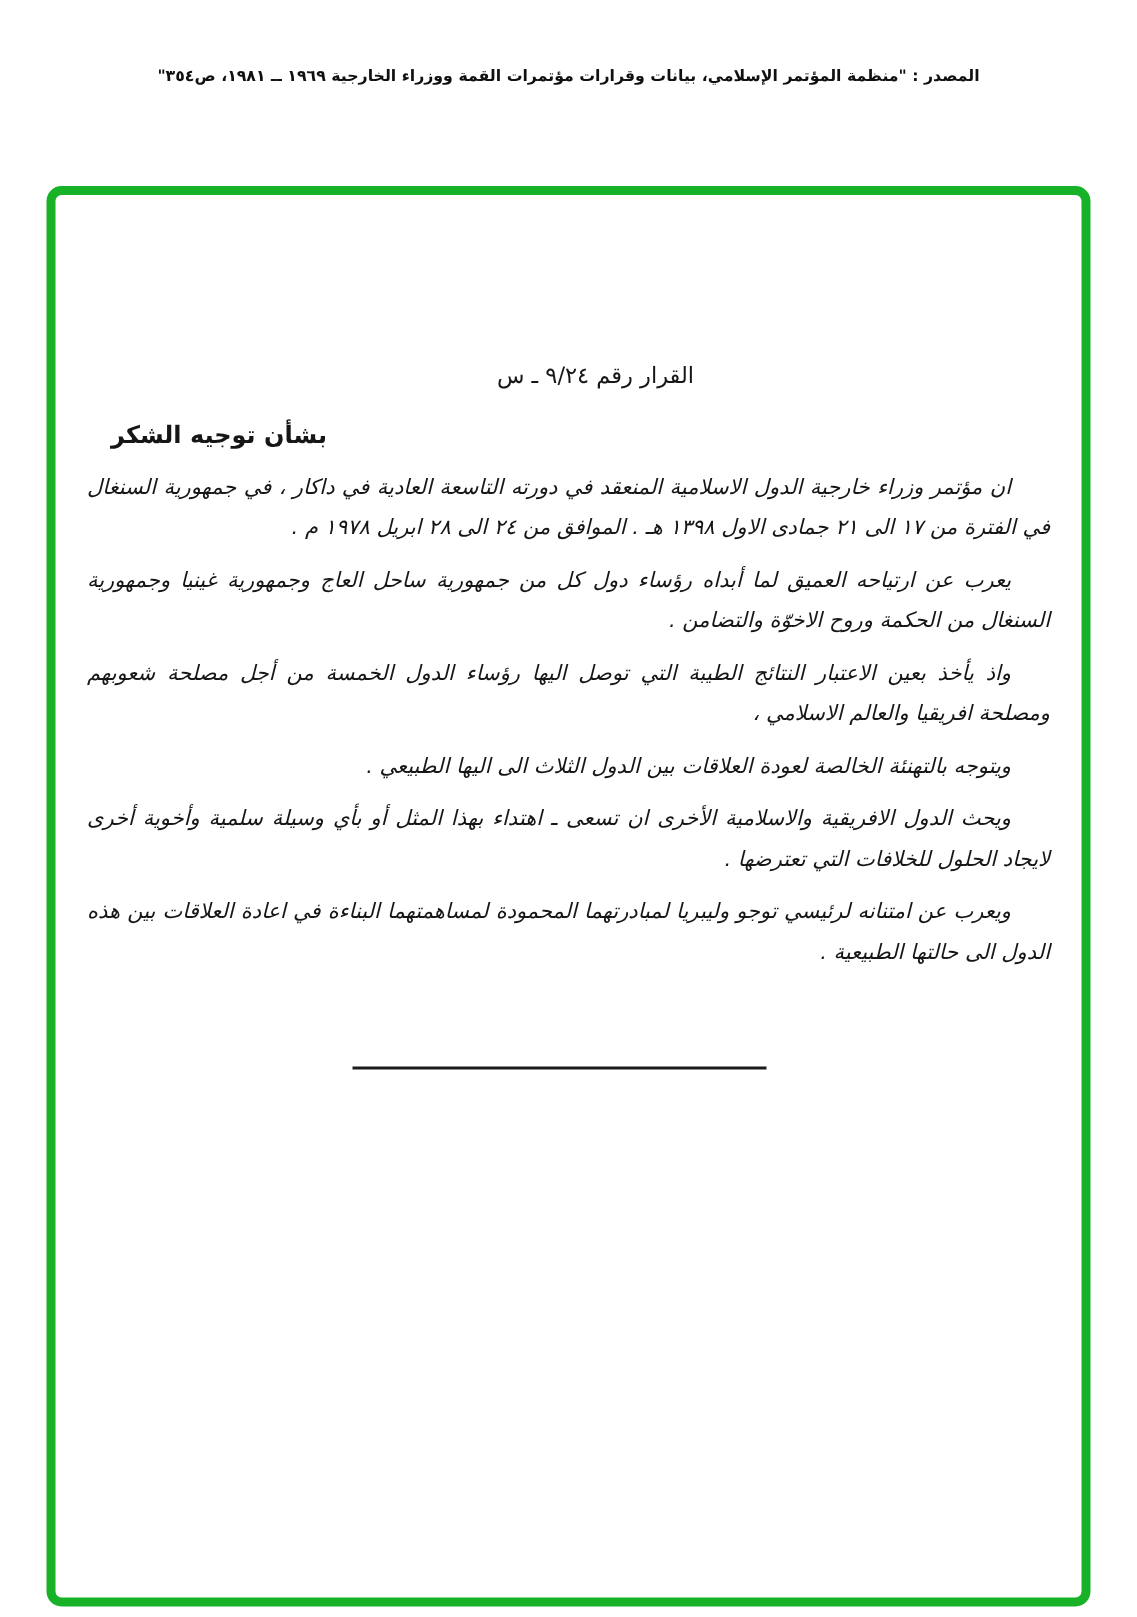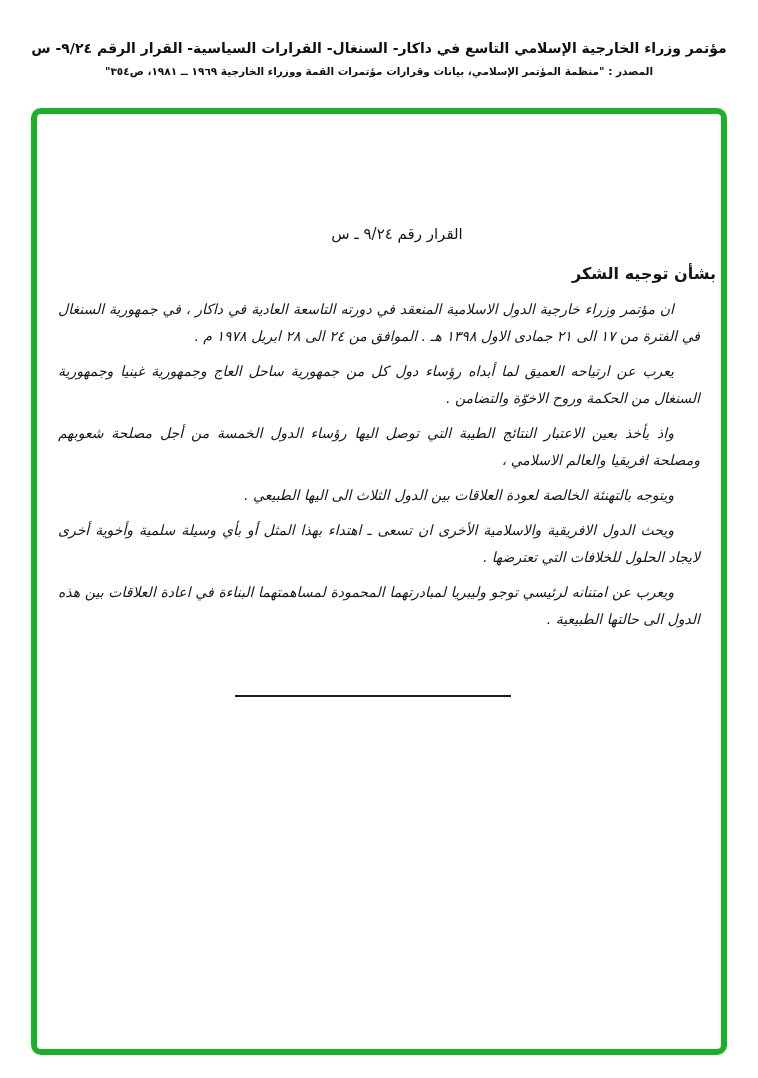--- a/index.html
+++ b/index.html
@@ -37,21 +37,21 @@
     margin-top: 6px;
     font-size: 10.5px;
     font-weight: bold;
     line-height: 15px;
     white-space: nowrap;
   }
   
   .green-frame {
     position: absolute;
     left: 31px;
-    top: 108px;
+    top: 124px;
     width: 696px;
     height: 947px;
     border-style: solid;
     border-width: 6px;
     border-radius: 10px;
     background: #ffffff;
     padding-left: 44px;
   }
   .frame-content {
     position: absolute;
@@ -61,21 +61,21 @@
   
   .res-number {
     margin-top: 108px;
     text-align: center;
     font-size: 15px;
     line-height: 24px;
     transform: translateX(18px);
   }
   .res-subject {
     margin-top: 16px;
-    text-align: right;
+    text-align: left;
     font-size: 16px;
     font-weight: bold;
     line-height: 24px;
     transform: translateX(16px);
   }
   
   .paragraphs {
     margin-top: 10px;
     font-size: 14px;
     line-height: 27px;
@@ -94,21 +94,20 @@
     background: #1c1c1c;
     transform: translateX(-6px);
   }
 </style>
 </head>
 <body>
 
 <div class="page">
 
   <header class="doc-header">
-    <div class="header-title">مؤتمر وزراء الخارجية الإسلامي التاسع في داكار- السنغال- القرارات السياسية- القرار الرقم ٩/٢٤- س</div>
     <div class="header-source">المصدر : "منظمة المؤتمر الإسلامي، بيانات وقرارات مؤتمرات القمة ووزراء الخارجية ١٩٦٩ ــ ١٩٨١، ص٣٥٤"</div>
   </header>
 
   <div class="green-frame" style="border-color: rgb(23, 178, 40);">
     <div class="frame-content">
 
       <div class="res-number">القرار رقم ٩/٢٤ ـ س</div>
 
       <div class="res-subject">بشأن توجيه الشكر</div>
 

